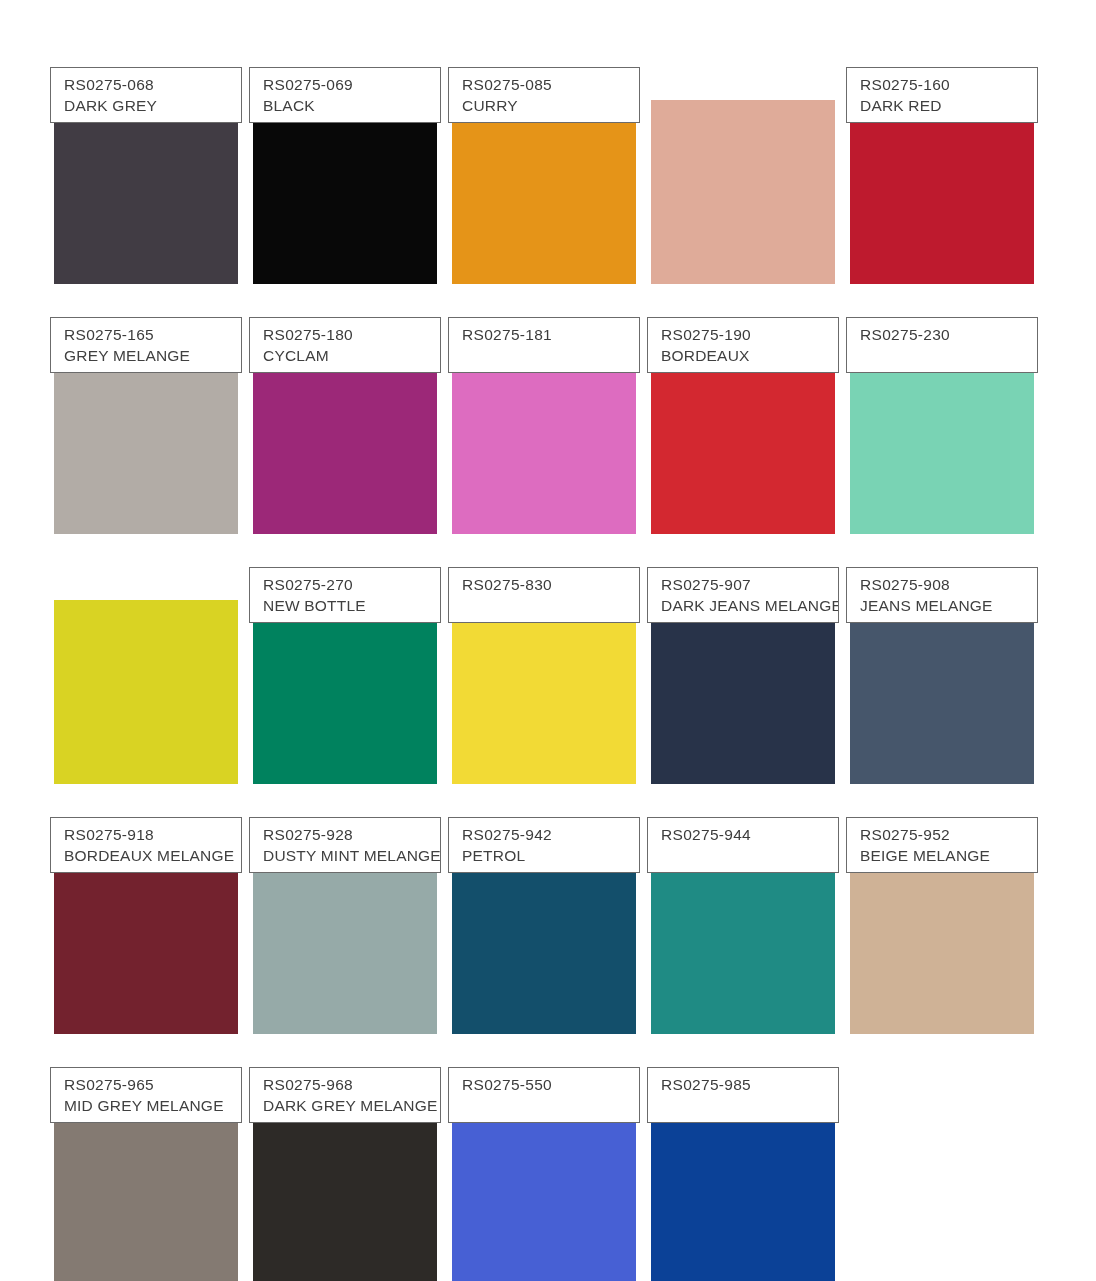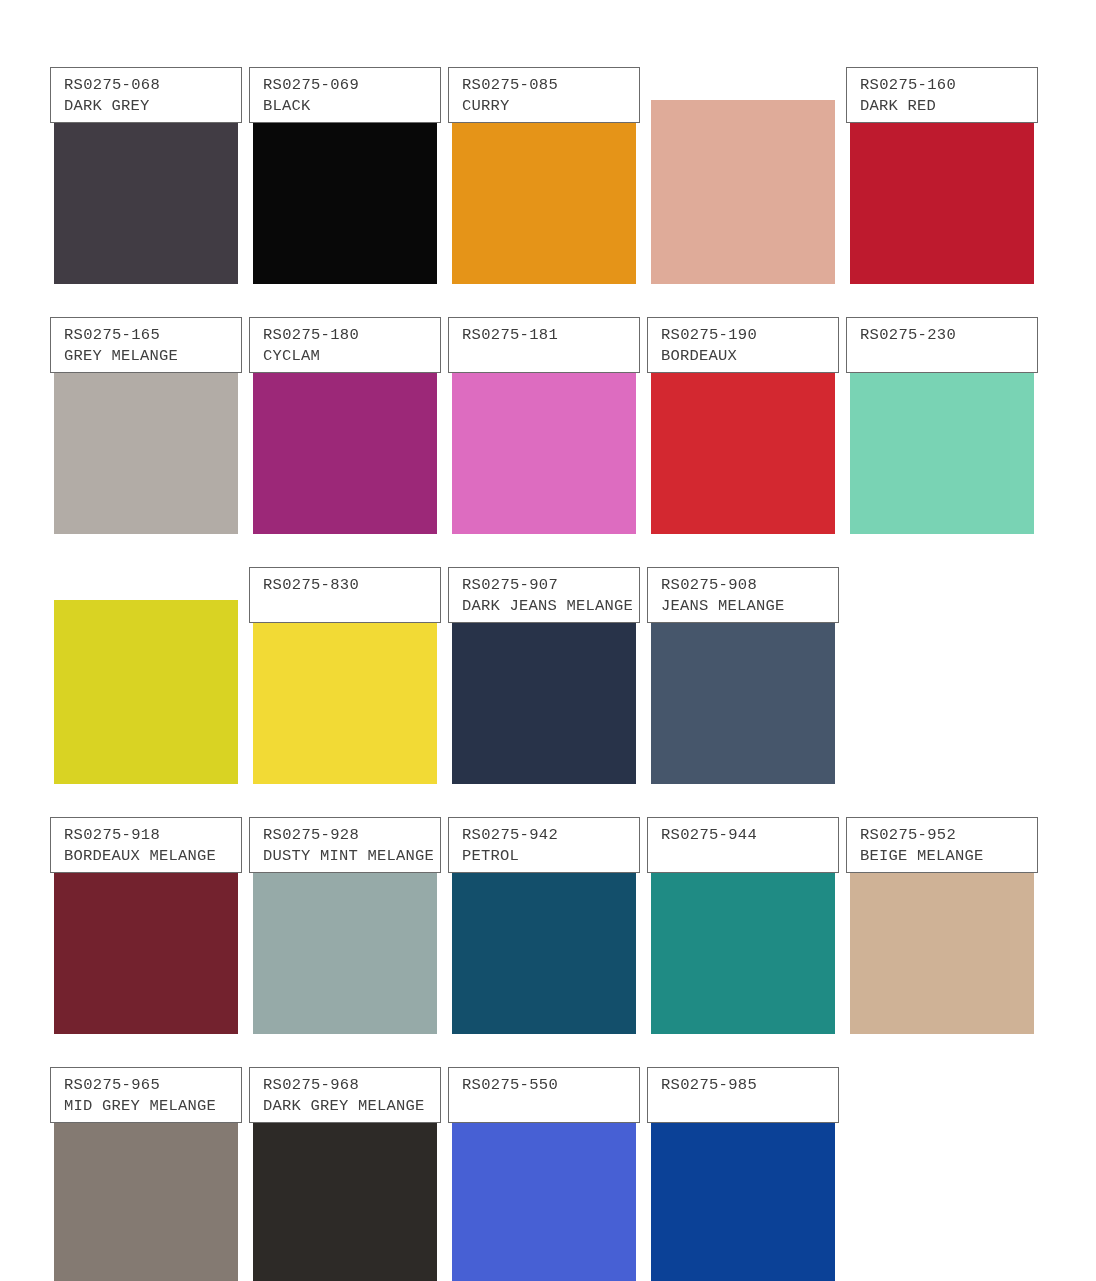--- a/index.html
+++ b/index.html
@@ -13,21 +13,20 @@
     font-family: "Liberation Sans", sans-serif;
     overflow: hidden;
   }
   .sheet {
     position: relative;
     width: 915px;
     height: 1281px;
     background: #ffffff;
     padding: 0;
     box-sizing: border-box;
-    font-family: Liberation Mono, monospace;
   }
   .grid {
     position: absolute;
     left: 50px;
     top: 38px;
     width: 996px;
     display: flex;
     flex-wrap: wrap;
     gap: 0px;
   }
@@ -156,20 +155,27 @@
             <span class="code">RS0275-230</span>
             <span class="cname"></span>
           </div>
         </div>
       </div>
       <div class="row">
         <div class="cell">
           <div class="swatch" style="background: rgb(217, 211, 35);"></div>
         </div>
         <div class="cell">
+          <div class="swatch" style="background: rgb(0, 130, 94);"></div>
+          <div class="label-box">
+            <span class="code">RS0275-270</span>
+            <span class="cname">NEW BOTTLE</span>
+          </div>
+        </div>
+        <div class="cell">
           <div class="swatch" style="background: rgb(242, 218, 53);"></div>
           <div class="label-box">
             <span class="code">RS0275-830</span>
             <span class="cname"></span>
           </div>
         </div>
         <div class="cell">
           <div class="swatch" style="background: rgb(40, 51, 73);"></div>
           <div class="label-box">
             <span class="code">RS0275-907</span>

